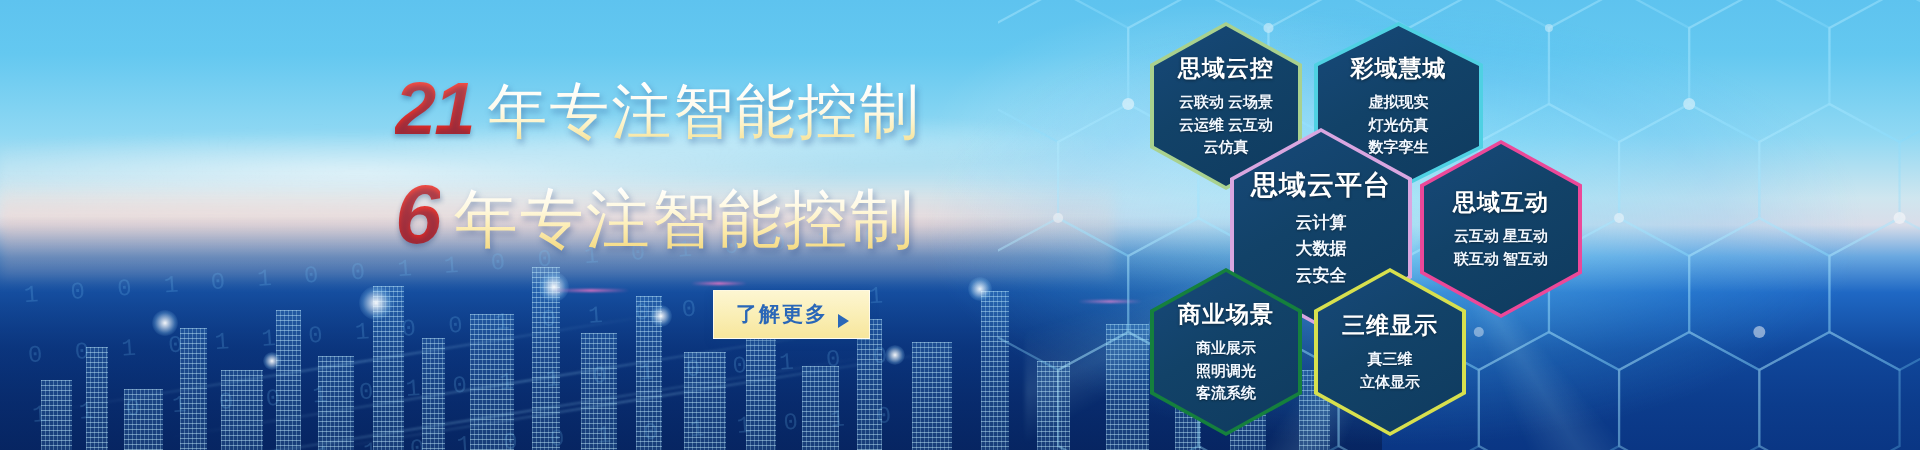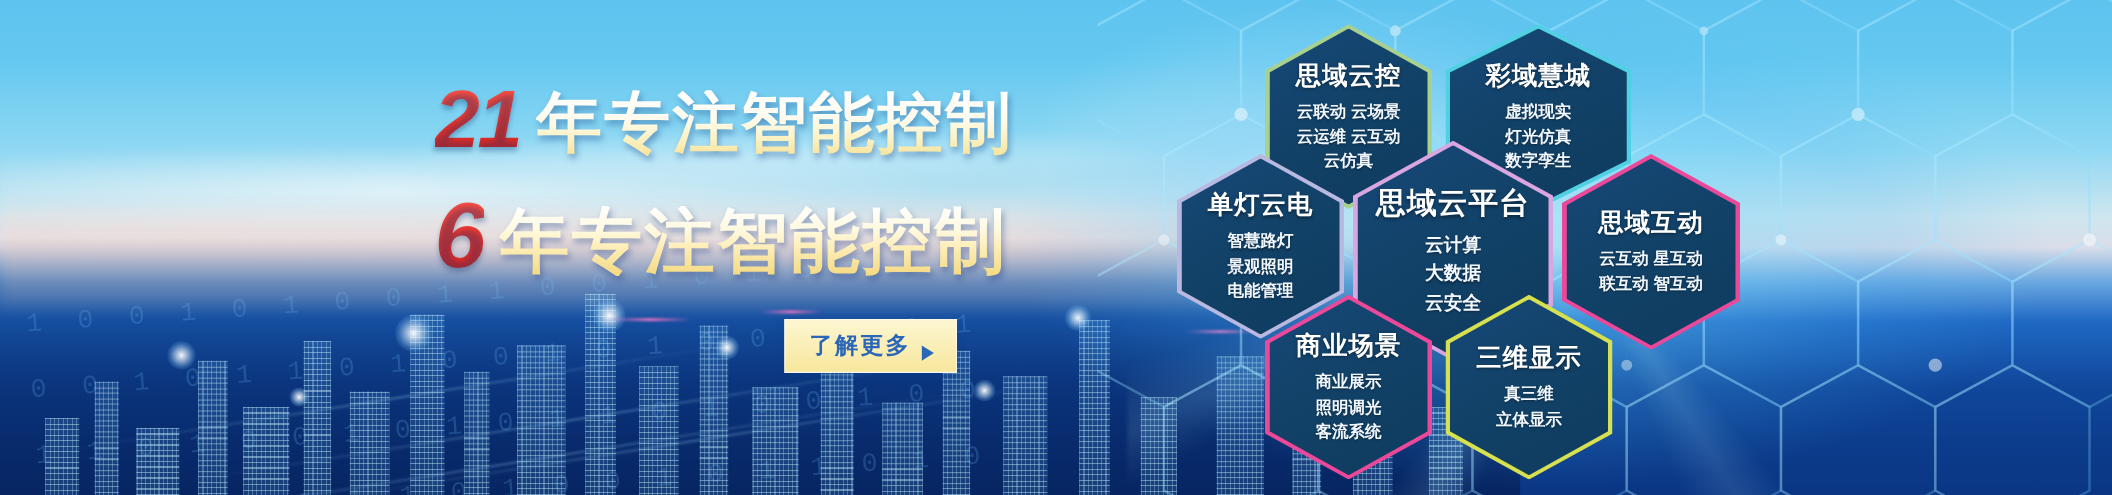--- a/index.html
+++ b/index.html
@@ -124,21 +124,21 @@
     background:linear-gradient(to bottom, #ff5a4e 0%, #f0352c 48%, #d8201c 100%);
     -webkit-background-clip:text; background-clip:text;
     color:transparent;
     text-shadow:0 3px 5px rgba(10,50,110,.32);
     letter-spacing:-2px;
     vertical-align:-2px;
   }
   .num.big{ font-size:84px; }
   .cn{
     display:inline-block;
-    font-size:60px; font-weight:bold;
+    font-size:60px; font-weight:normal;
     letter-spacing:2px;
     margin-left:14px;
     background:linear-gradient(to bottom, #ffffff 0%, #fefbee 42%, #fdf3c8 70%, #f6e39a 100%);
     -webkit-background-clip:text; background-clip:text;
     color:transparent;
     filter:drop-shadow(2px 4px 3px rgba(20,60,130,.40));
     text-align:center;
   }
   .cn.gold{
     font-size:64px;
@@ -354,50 +354,41 @@
     <div class="hex" style="left:262px; top:22px; width:169px; height:168px; background:#4fd1e3;text-align:center;">
       <div class="hex-inner"></div>
       <div class="hex-content">
         <div class="hex-title">彩域慧城</div>
         <div class="hex-sub">虚拟现实</div>
         <div class="hex-sub">灯光仿真</div>
         <div class="hex-sub">数字孪生</div>
       </div>
     </div>
 
-    <div class="hex" style="left:18px; top:140px; width:152px; height:168px; background:#b9b8e0;">
-      <div class="hex-inner"></div>
-      <div class="hex-content">
-        <div class="hex-title">单灯云电</div>
-        <div class="hex-sub">智慧路灯</div>
-        <div class="hex-sub">景观照明</div>
-        <div class="hex-sub">电能管理</div>
-      </div>
-    </div>
 
     <div class="hex" style="left:178px; top:128px; width:182px; height:200px; background:#d9a6e0;">
       <div class="hex-inner"></div>
       <div class="hex-content">
         <div class="hex-title lg">思域云平台</div>
         <div class="hex-sub lg">云计算</div>
         <div class="hex-sub lg">大数据</div>
         <div class="hex-sub lg">云安全</div>
       </div>
     </div>
 
     <div class="hex" style="left:368px; top:140px; width:162px; height:178px; background:#ec4899;">
       <div class="hex-inner"></div>
       <div class="hex-content">
         <div class="hex-title">思域互动</div>
         <div class="hex-sub">云互动 星互动</div>
         <div class="hex-sub">联互动 智互动</div>
       </div>
     </div>
 
-    <div class="hex" style="left:98px; top:268px; width:152px; height:168px; background:#ec4899;">
+    <div class="hex" style="left:98px; top:268px; width:152px; height:168px; background:#15803d;">
       <div class="hex-inner"></div>
       <div class="hex-content">
         <div class="hex-title">商业场景</div>
         <div class="hex-sub">商业展示</div>
         <div class="hex-sub">照明调光</div>
         <div class="hex-sub">客流系统</div>
       </div>
     </div>
 
     <div class="hex" style="left:262px; top:268px; width:152px; height:168px; background:#d7e04e;">

